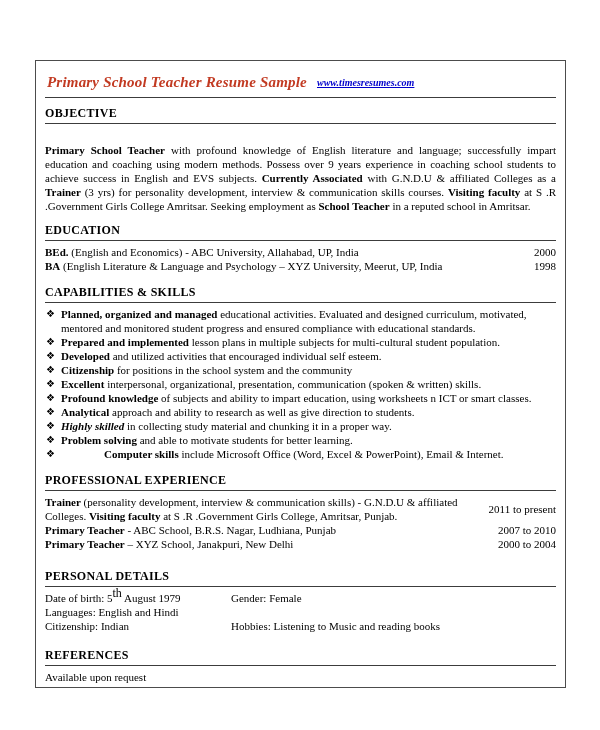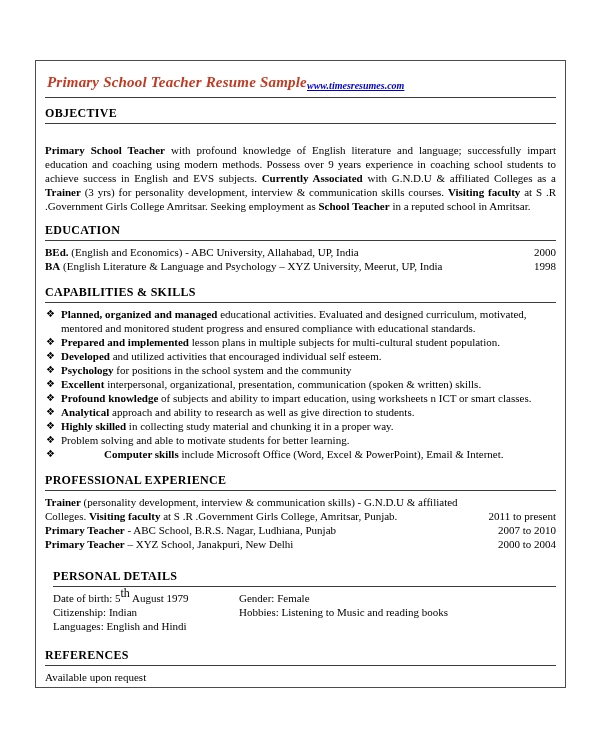--- a/index.html
+++ b/index.html
@@ -10,35 +10,35 @@
     color:var(--text,#000);
   }
   .canvas { position:relative; width:600px; height:730px; background:#ffffff; overflow:hidden; }
   .doc {
     position:absolute; left:35px; top:60px; width:531px; height:628px;
     border:1px solid var(--border,#4c4c4c);
     padding:10px 9px 8px 9px;
     background:#ffffff;
     overflow:hidden;
   }
-  .title-row { display:flex; align-items:flex-end; padding:3px 2px 0 2px; }
+  .title-row { display:flex; align-items:center; gap:10px; padding:3px 2px 0 2px; }
   .title { font-size:15px; font-weight:bold; font-style:italic; color:var(--accent,#c23a22); letter-spacing:0.2px; }
   .site-link { font-size:10px; font-weight:bold; font-style:italic; color:var(--link,#0000cc); text-decoration:underline; cursor:pointer; }
   .rule { border-top:1px solid var(--rule,#3c3c3c); margin:6px 0 4px 0; }
   h2 { font-size:12px; line-height:15px; font-weight:bold; letter-spacing:0.3px; }
   h2 + .rule { margin:2px 0 4px 0; }
   section.sec-objective  { margin-top:8px; }
   section.sec-education  { margin-top:10px; }
   section.sec-skills     { margin-top:12px; }
   section.sec-experience { margin-top:12px; }
-  section.sec-personal   { margin-top:18px;margin-left:8px; }
+  section.sec-personal   { margin-top:18px; }
   section.sec-references { margin-top:15px; }
   .body, .seg, .date, .p-left, .p-right { font-size:11px; line-height:14px; }
   p.justify { text-align:justify;margin-top:19px; }
-  .row { display:flex; align-items:flex-end; }
+  .row { display:flex; align-items:center; }
   .row .seg { flex:1; padding-right:10px; }
   .date { width:80px; flex:none; text-align:right; white-space:nowrap; }
   ul.skills { list-style:none; }
   ul.skills li { display:flex; align-items:flex-start; }
   .bullet { flex:none; width:16px; padding-left:1px; font-size:10px; line-height:14px; }
   ul.skills .seg { flex:1; }
   .p-row { display:flex; }
   .p-left { width:186px; flex:none; }
   .p-right { flex:1; }
   sup { font-size:12px; line-height:0; vertical-align:super; }
@@ -85,41 +85,41 @@
         <li>
             <span class="bullet">❖</span>
             <span class="seg"><span style="font-weight: bold;">Prepared and implemented</span><span> lesson plans in multiple subjects for multi-cultural student population.</span></span>
           </li>
         <li>
             <span class="bullet">❖</span>
             <span class="seg"><span style="font-weight: bold;">Developed</span><span> and utilized activities that encouraged individual self esteem.</span></span>
           </li>
         <li>
             <span class="bullet">❖</span>
-            <span class="seg"><span style="font-weight: bold;">Psychology</span><span> for positions in the school system and the community</span></span>
+            <span class="seg"><span style="font-weight: bold;">Citizenship</span><span> for positions in the school system and the community</span></span>
           </li>
         <li>
             <span class="bullet">❖</span>
             <span class="seg"><span style="font-weight: bold;">Excellent</span><span> interpersonal, organizational, presentation, communication (spoken &amp; written) skills.</span></span>
           </li>
         <li>
             <span class="bullet">❖</span>
             <span class="seg"><span style="font-weight: bold;">Profound knowledge</span><span> of subjects and ability to impart education, using worksheets n ICT or smart classes.</span></span>
           </li>
         <li>
             <span class="bullet">❖</span>
             <span class="seg"><span style="font-weight: bold;">Analytical</span><span> approach and ability to research as well as give direction to students.</span></span>
           </li>
         <li>
             <span class="bullet">❖</span>
-            <span class="seg"><span style="font-weight: bold;">Highly skilled</span><span> in collecting study material and chunking it in a proper way.</span></span>
+            <span class="seg"><span style="font-weight: bold; font-style: italic;">Highly skilled</span><span> in collecting study material and chunking it in a proper way.</span></span>
           </li>
         <li>
             <span class="bullet">❖</span>
-            <span class="seg"><span style="font-weight: normal;">Problem solving</span><span> and able to motivate students for better learning.</span></span>
+            <span class="seg"><span style="font-weight: bold;">Problem solving</span><span> and able to motivate students for better learning.</span></span>
           </li>
         <li>
             <span class="bullet">❖</span>
             <span class="seg"><span style="font-weight: bold; margin-left: 43px;">Computer skills</span><span> include Microsoft Office (Word, Excel &amp; PowerPoint), Email &amp; Internet.</span></span>
           </li>
       </ul>
     </section>
 
     <section class="sec-experience">
       <h2>PROFESSIONAL EXPERIENCE</h2>
@@ -139,26 +139,26 @@
     </section>
 
     <section class="sec-personal">
       <h2>PERSONAL DETAILS</h2>
       <div class="rule"></div>
       <div class="p-row">
         <span class="p-left seg"><span>Date of birth: 5</span><sup>th</sup><span> August 1979</span></span>
         <span class="p-right">Gender: Female</span>
       </div>
       <div class="p-row">
+        <span class="p-left">Languages: English and Hindi</span>
+        <span class="p-right"></span>
+      </div>
+      <div class="p-row">
         <span class="p-left">Citizenship: Indian</span>
         <span class="p-right">Hobbies: Listening to Music and reading books</span>
-      </div>
-      <div class="p-row">
-        <span class="p-left">Languages: English and Hindi</span>
-        <span class="p-right"></span>
       </div>
     </section>
 
     <section class="sec-references">
       <h2>REFERENCES</h2>
       <div class="rule"></div>
       <p class="body">Available upon request</p>
     </section>
 
   </div>

